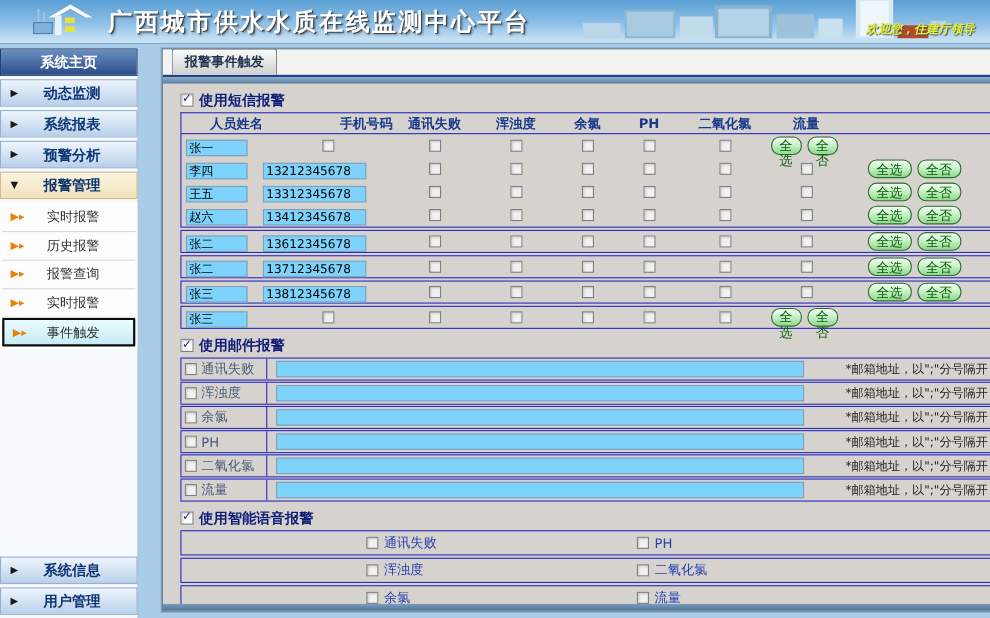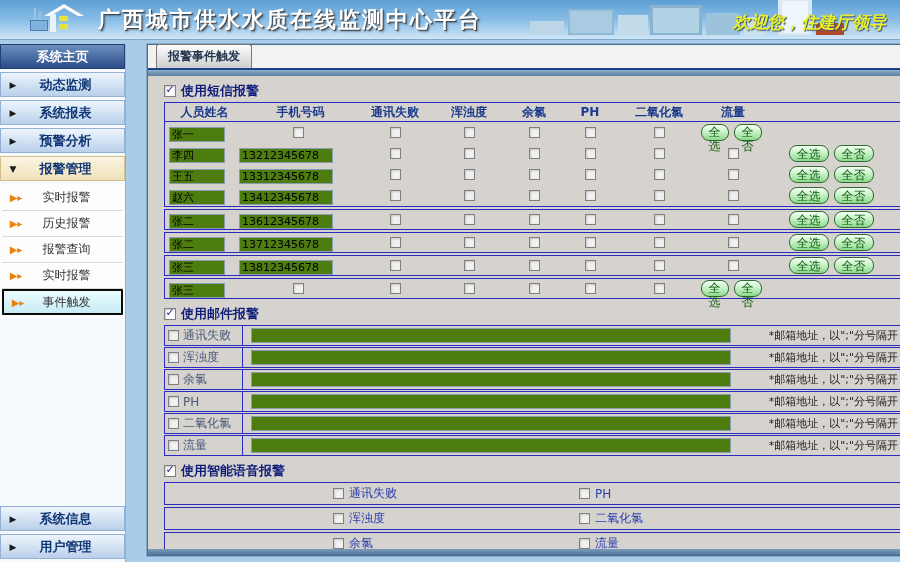--- a/index.html
+++ b/index.html
@@ -17,21 +17,21 @@
   }
   .logo { margin-left:26px; flex:0 0 auto; }
   .app-title {
     color:#fff; font-size:22px; font-weight:bold; letter-spacing:2px;
     margin-left:6px; white-space:nowrap; z-index:2;
     text-shadow:1px 1px 0 #444, 2px 2px 2px rgba(0,0,0,.35);
   }
   .skyline { position:absolute; right:40px; bottom:0; z-index:0; }
   .welcome {
     position:absolute; right:14px; bottom:5px; z-index:3;
-    color:#e8ef2f; font-style:italic; font-weight:bold; font-size:17px;
+    color:#e8ef2f; font-style:italic; font-weight:bold; font-size:11px;
     text-shadow:1px 1px 1px #35506e;
   }
   
   .sidebar {
     position:absolute; left:0; top:44px; width:126px; height:518px;
     background:#f7fafd; display:flex; flex-direction:column;
     border-right:1px solid #8fb3d4;
   }
   .side-home {
     height:25px; margin-bottom:3px; border:1px solid #23406e;
@@ -87,38 +87,38 @@
   }
   .checkbox {
     width:12px; height:12px; flex:0 0 auto;
     background:#fff; border:1px solid #7f7f7f; box-shadow:inset 1px 1px 2px #c9c9c9;
     display:inline-flex; align-items:center; justify-content:center;
     font-size:11px; color:#1a1aa6; cursor:pointer;
   }
   .checkbox.checked::after { content:"✓"; margin-top:-2px; }
   .checkbox.small { width:11px; height:11px; background:#f1f1f1; }
   input[type=text] {
-    border:1px solid #8a9cb0; background:#4d7c0f; font-size:11px;
+    border:1px solid #8a9cb0; background:#7dd3fc; font-size:11px;
     font-family:inherit; padding:0 2px; height:15px;
   }
   .gbtn {
     font-size:12px; height:17px; line-height:14px; padding:0 7px;
     border-radius:8px; border:1px solid #2e6b2e; cursor:pointer;
     background:linear-gradient(180deg,#f4fff4 0%,#c9f2c9 45%,#8ed88e 100%);
     color:#0b5c0b; font-family:inherit;
   }
   
   .grid9 {
     display:grid; align-items:center;
     grid-template-columns:74px 118px 76px 72px 58px 54px 84px 64px 1fr;
   }
   .sms-header { height:19px; border:1px solid #2b2bbf; border-bottom:none;
     color:#1a3a8c; font-weight:bold; font-size:12px; }
   .sms-header .h { text-align:center; }
-  .sms-header .h.left { text-align:center; padding-left:5px; }
+  .sms-header .h.left { text-align:right; padding-left:5px; }
   .sms-group { border:1px solid #2b2bbf; }
   .sms-row { height:21px; }
   .sms-row.single { border:1px solid #2b2bbf; margin-top:2px; }
   .sms-row .cb { justify-self:center; }
   .name-input { width:56px; margin-left:4px; }
   .phone-input { width:94px; }
   .btn-cell { display:flex; justify-content:center; gap:5px; padding-right:4px; }
   
   .email-row {
     display:grid; grid-template-columns:78px 492px 1fr; align-items:center;

